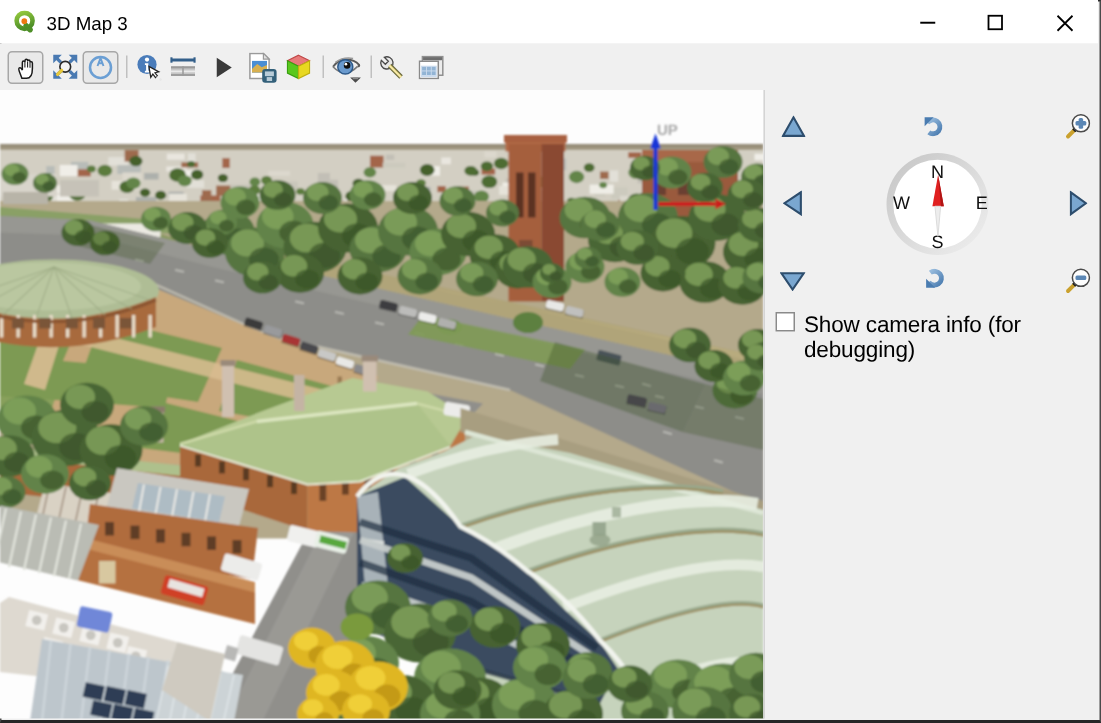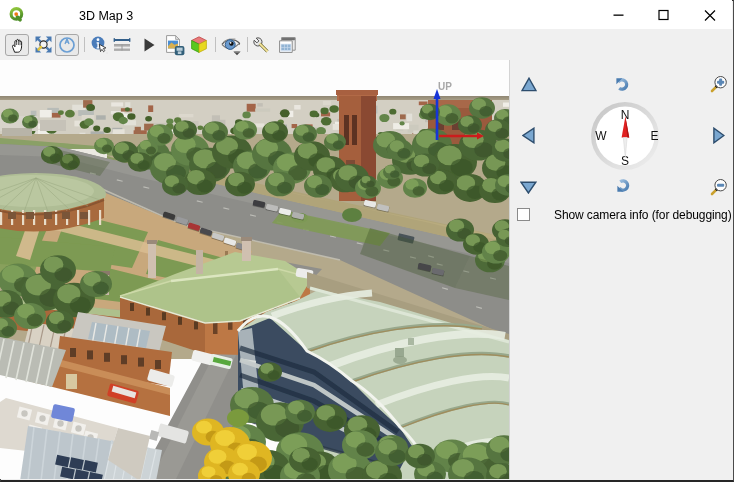--- a/index.html
+++ b/index.html
@@ -1,17 +1,17 @@
 <!DOCTYPE html>
 <html><head><meta charset="utf-8"><style>
 * { margin:0; padding:0; box-sizing:border-box; }
 body { width:734px; height:482px; font-family:"Liberation Sans",sans-serif; background:#f0f0f0; position:relative; overflow:hidden; }
 #win { position:absolute; left:0; top:0; width:734px; height:482px; border:1px solid #4a4a4a; border-top-color:#2b2b2b; border-bottom:2px solid #262626; }
 #title { position:absolute; left:0; top:0; width:732px; height:29px; background:#ffffff; }
-#title .t { position:absolute; left:31px; top:9px; font-size:12.5px; color:#000;margin-left:48px; }
+#title .t { position:absolute; left:31px; top:9px; font-size:12.5px; color:#000; }
 .wbtn { position:absolute; top:0; width:45px; height:29px; }
 #toolbar { position:absolute; left:0; top:29px; width:732px; height:31px; background:#f0f0f0; }
 .pbtn { position:absolute; width:24px; height:22px; border:1px solid #a7a7a7; border-radius:3px; background:#e9e9e9; }
 .sep { position:absolute; top:8px; width:1px; height:15px; background:#c0c0c0; }
 #map { position:absolute; left:0; top:60px; width:509px; height:419px; background:#fdfdfd; }
 #panel { position:absolute; left:509px; top:60px; width:223px; height:419px; background:#f0f0f0; border-left:1px solid #d4d4d4; }
 </style></head>
 <body>
 <div id="win"></div>
 <div id="title">
@@ -917,12 +917,12 @@
       <linearGradient id="ring" x1="0" y1="0" x2="1" y2="1">
         <stop offset="0" stop-color="#c4c4c4"></stop>
         <stop offset="1" stop-color="#f0f0f0"></stop>
       </linearGradient>
     </defs>
     <polygon points="37.4,17.5 33.6,38.5 41.2,38.5" fill="#e02020"></polygon>
     <polygon points="37.4,17.5 41.2,38.5 39.3,38.5" fill="#b01414"></polygon>
     <polygon points="35.3,38.5 39.1,38.5 37.3,58.5" fill="#ededed" stroke="#d8d8d8" stroke-width="0.6"></polygon>
   </svg>
 <div style="position:absolute;left:517px;top:208px;width:13px;height:13px;background:#fff;border:1px solid #8a8a8a"></div>
-<div style="position:absolute;left:554px;top:208px;font-size:12px;letter-spacing:-0.1px;color:#000">Show camera info (for debugging)</div>
+<div style="position:absolute;left:536px;top:208px;font-size:15px;letter-spacing:-0.1px;color:#000">Show camera info (for debugging)</div>
 </body></html>

